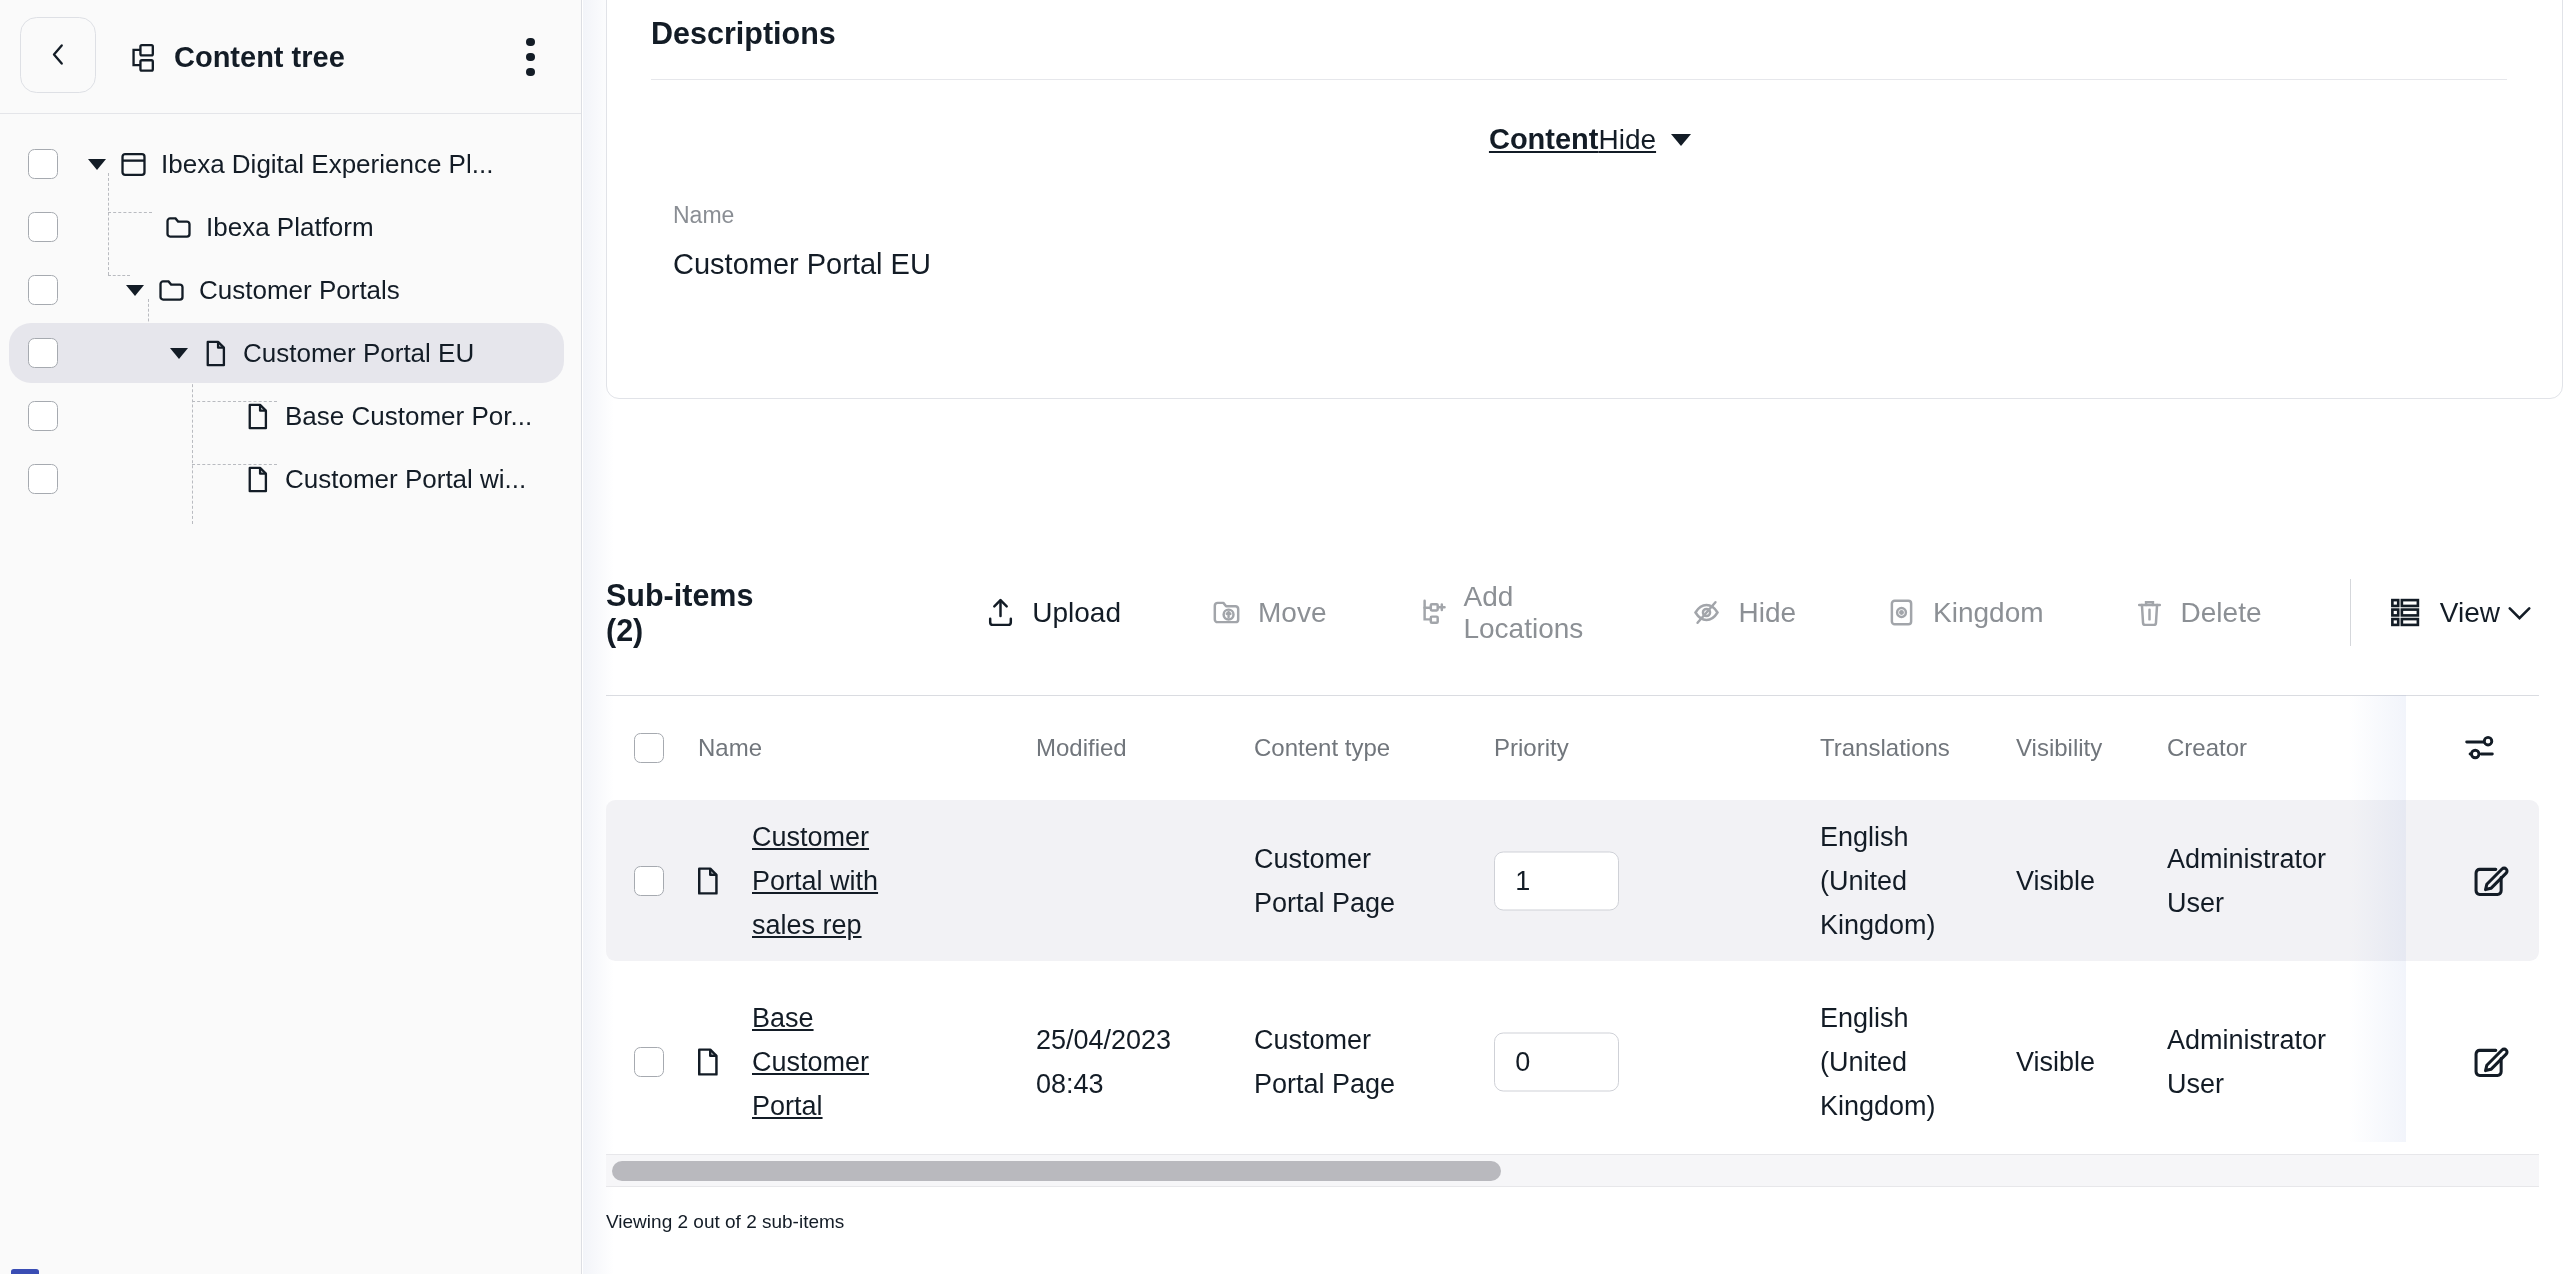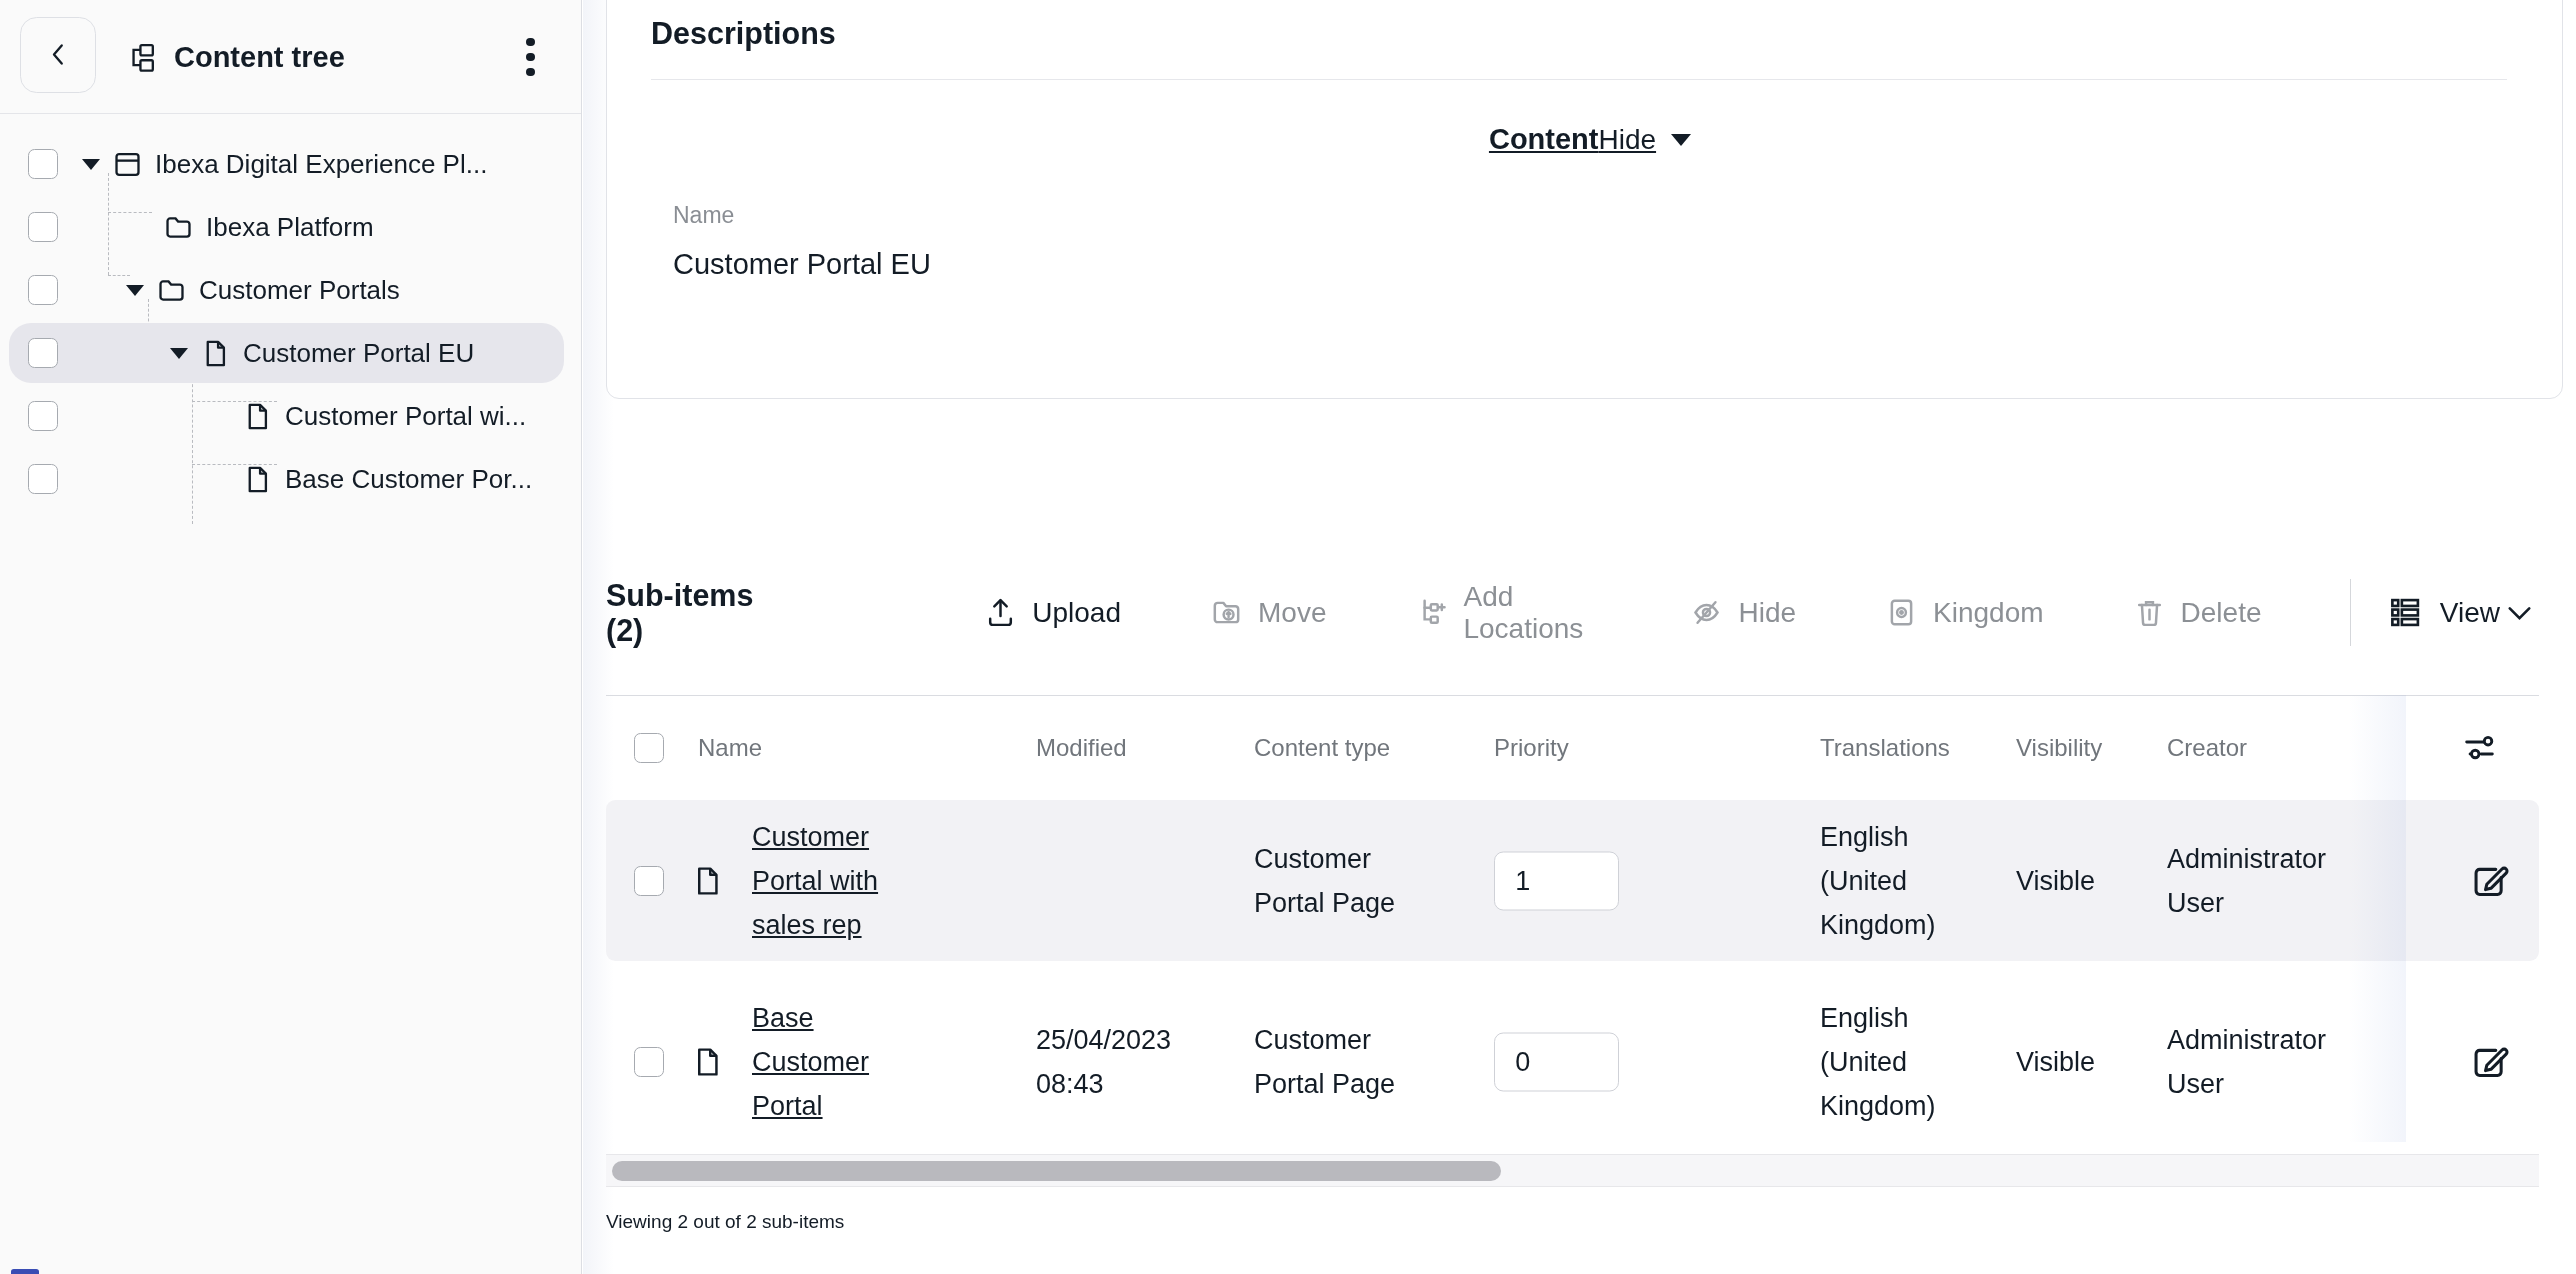--- a/index.html
+++ b/index.html
@@ -137,21 +137,21 @@
     <div class="connector conn-h" style="left:108px; top:98px; width:44px;"></div>
     <div class="connector conn-h" style="left:108px; top:161px; width:22px;"></div>
     <div class="connector conn-v" style="left:148px; top:185px; height:37px;"></div>
     <div class="connector conn-h" style="left:148px; top:222px; width:18.5px;"></div>
     <div class="connector conn-v" style="left:192px; top:255px; height:155px;"></div>
     <div class="connector conn-h" style="left:192px; top:287px; width:85px;"></div>
     <div class="connector conn-h" style="left:192px; top:350px; width:85px;"></div>
 
     <div class="tree-row">
       <span class="checkbox"></span>
-      <div class="row-inner" style="left:82px;align-items:center;">
+      <div class="row-inner" style="left:88px;align-items:center;">
         <span class="caret"></span>
         <span>
           <svg width="31" height="31" viewBox="0 0 24 24" fill="none" stroke="#131c26" stroke-width="1.8">
               <rect x="3.5" y="4" width="17" height="16" rx="2"></rect>
               <path d="M3.5 9 H20.5"></path>
             </svg>
         </span>
         <span class="tree-label">Ibexa Digital Experience Pl...</span>
       </div>
     </div>
@@ -198,34 +198,34 @@
 
     <div class="tree-row">
       <span class="checkbox"></span>
       <div class="row-inner" style="left:242px;">
         <span>
           <svg width="31" height="31" viewBox="0 0 24 24" fill="none" stroke="#131c26" stroke-width="1.8" stroke-linejoin="round">
               <path d="M6 3 h8 l4.5 4.5 V21 H6 Z"></path>
               <path d="M14 3 v4.5 h4.5"></path>
             </svg>
         </span>
-        <span class="tree-label">Customer Portal wi...</span>
+        <span class="tree-label">Base Customer Por...</span>
       </div>
     </div>
 
     <div class="tree-row">
       <span class="checkbox"></span>
       <div class="row-inner" style="left:242px;">
         <span>
           <svg width="31" height="31" viewBox="0 0 24 24" fill="none" stroke="#131c26" stroke-width="1.8" stroke-linejoin="round">
               <path d="M6 3 h8 l4.5 4.5 V21 H6 Z"></path>
               <path d="M14 3 v4.5 h4.5"></path>
             </svg>
         </span>
-        <span class="tree-label">Base Customer Por...</span>
+        <span class="tree-label">Customer Portal wi...</span>
       </div>
     </div>
   </div>
 </div>
 
 <div class="main">
   <div class="main-left-shade"></div>
 
   <div class="content-card">
     <div class="descriptions-title">Descriptions</div>

